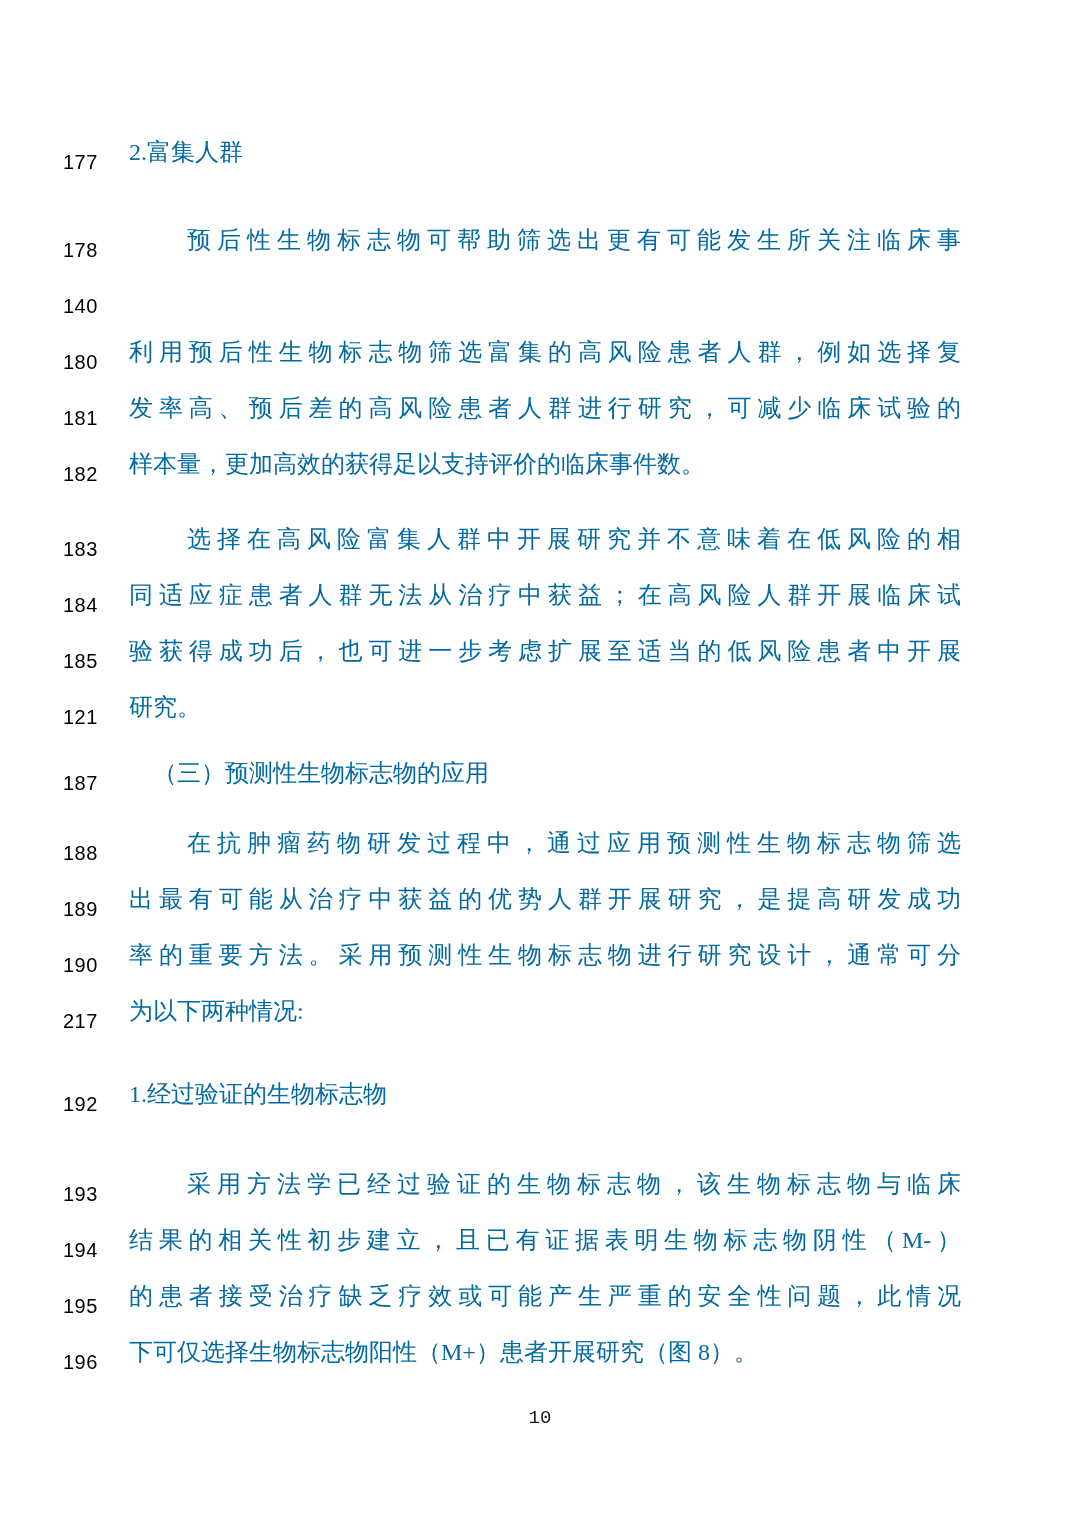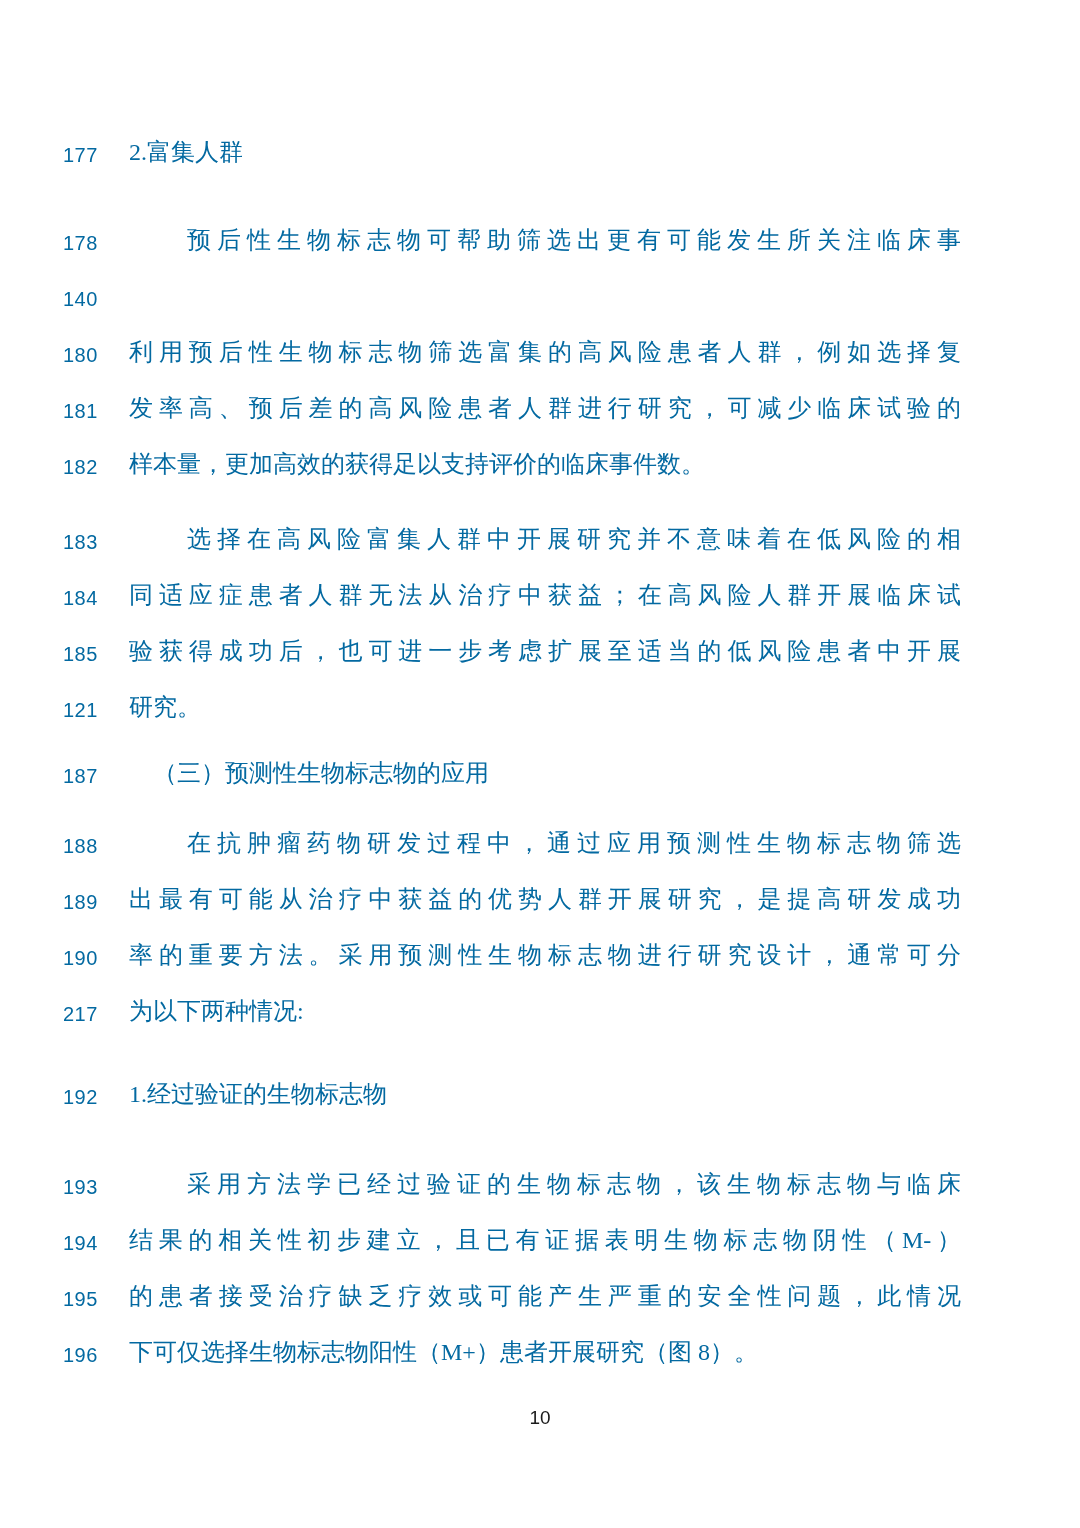--- a/index.html
+++ b/index.html
@@ -22,25 +22,25 @@
   }
 
   .doc-line {
     position: relative;
     height: 56px;
   }
 
   .line-num {
     position: absolute;
     left: 63px;
-    top: 3px;
+    top: 10px;
     line-height: 56px;
     font-family: "Liberation Sans", "DejaVu Sans", sans-serif;
     font-size: 20px;
-    color: #0369a1;
+    color: #000000;
     letter-spacing: 0.5px;
   }
 
   .line-text {
     margin-left: 129px;
     width: 832px;
     height: 56px;
     line-height: 56px;
     font-size: 24px;
     color: #0369a1;
@@ -62,21 +62,21 @@
   .gap-before-heading-2  { margin-top: 10px; padding-left: 24px; }
   .gap-after-heading-2   { margin-top: 14px; }
   .gap-before-heading-3  { margin-top: 27px; }
   .gap-after-heading-3   { margin-top: 34px; }
 
   .page-footer {
     margin-top: 10px;
     height: 56px;
     line-height: 56px;
     text-align: center;
-    font-family: Liberation Sans, sans-serif;
+    font-family: Liberation Mono, monospace;
     font-size: 19px;
     color: #1a1a1a;
   }
 </style>
 </head>
 <body>
 
 <div class="page">
   <div class="lines" id="lines">
       <div class="doc-line">

